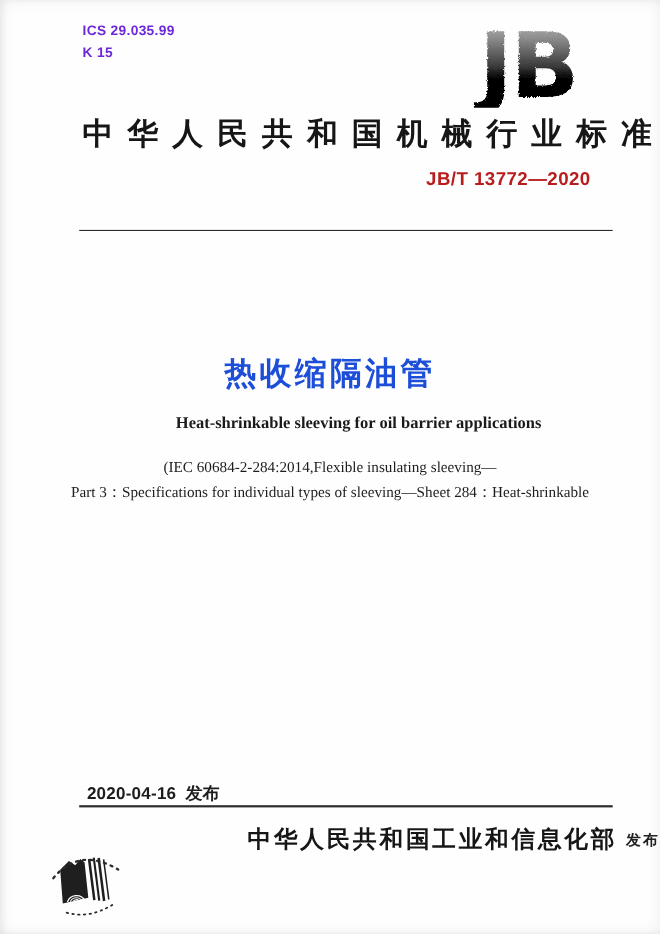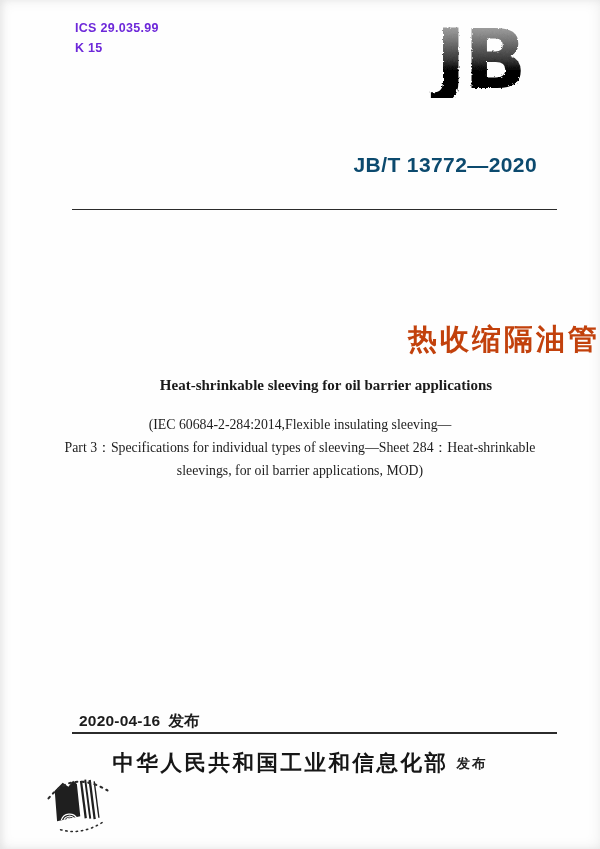--- a/index.html
+++ b/index.html
@@ -45,46 +45,46 @@
     white-space: nowrap;
     letter-spacing: 12.8px;
     color: #161616;
     font-family: "Liberation Sans", sans-serif;
   }
 
   .standard-number {
     position: absolute;
     right: 63px;
     top: 153px;
-    font-size: 21px;
+    font-size: 17px;
     font-weight: bold;
     letter-spacing: 0.4px;
-    color: #0c4a6e;
+    color: #b91c1c;
     margin-left: 29px;
   }
 
   .rule-top {
     position: absolute;
     left: 72px;
     top: 209px;
     width: 485px;
     height: 0;
     border-top: 1.6px solid #2b2b2b;
   }
 
   .doc-title-zh {
     position: absolute;
     left: 0;
     top: 320px;
     width: 600px;
-    text-align: right;
+    text-align: center;
     font-size: 29px;
     font-weight: 600;
     letter-spacing: 3px;
-    color: #c2410c;
+    color: #1d4ed8;
   }
 
   .doc-title-en {
     position: absolute;
     left: 4px;
     top: 377px;
     width: 600px;
     text-align: center;
     font-size: 15px;
     font-weight: bold;
@@ -125,21 +125,21 @@
     width: 485px;
     height: 0;
     border-top: 2px solid #2b2b2b;
   }
 
   .publisher-row {
     position: absolute;
     left: 0;
     top: 748px;
     width: 600px;
-    text-align: center;
+    text-align: right;
     white-space: nowrap;
   }
   .publisher-name {
     font-size: 21.5px;
     font-weight: 600;
     letter-spacing: 2.5px;
     color: #161616;
     vertical-align: baseline;
   }
   .publisher-label {
@@ -181,33 +181,33 @@
         <stop offset="1" stop-color="#000000"></stop>
       </linearGradient>
       <filter id="grain" x="-20%" y="-20%" width="140%" height="140%">
         <feTurbulence type="fractalNoise" baseFrequency="0.55" numOctaves="2" result="n"></feTurbulence>
         <feDisplacementMap in="SourceGraphic" in2="n" scale="3"></feDisplacementMap>
       </filter>
     </defs>
     <text x="75" y="76" text-anchor="middle" filter="url(#grain)" font-family="'DejaVu Sans', sans-serif" font-weight="900" font-size="82" letter-spacing="-2" fill="url(#jbfade)">JB</text>
   </svg>
 
+  <div class="org-title">中华人民共和国机械行业标准</div>
 
   <div class="standard-number">JB/T 13772—2020</div>
 
   <div class="rule-top"></div>
 
   <div class="doc-title-zh">热收缩隔油管</div>
 
   <div class="doc-title-en">Heat-shrinkable sleeving for oil barrier applications</div>
 
   <div class="adoption-note">
     <div>(IEC 60684-2-284:2014,Flexible insulating sleeving—</div>
     <div>Part 3：Specifications for individual types of sleeving—Sheet 284：Heat-shrinkable</div>
-    <div>sleevings, for oil barrier applications, MOD)</div>
   </div>
 
   <div class="dates-row">
     <div class="date-issue">
       <span class="date-num">2020-04-16</span>
       <span class="date-label">发布</span>
     </div>
   </div>
 
   <div class="rule-bottom"></div>

